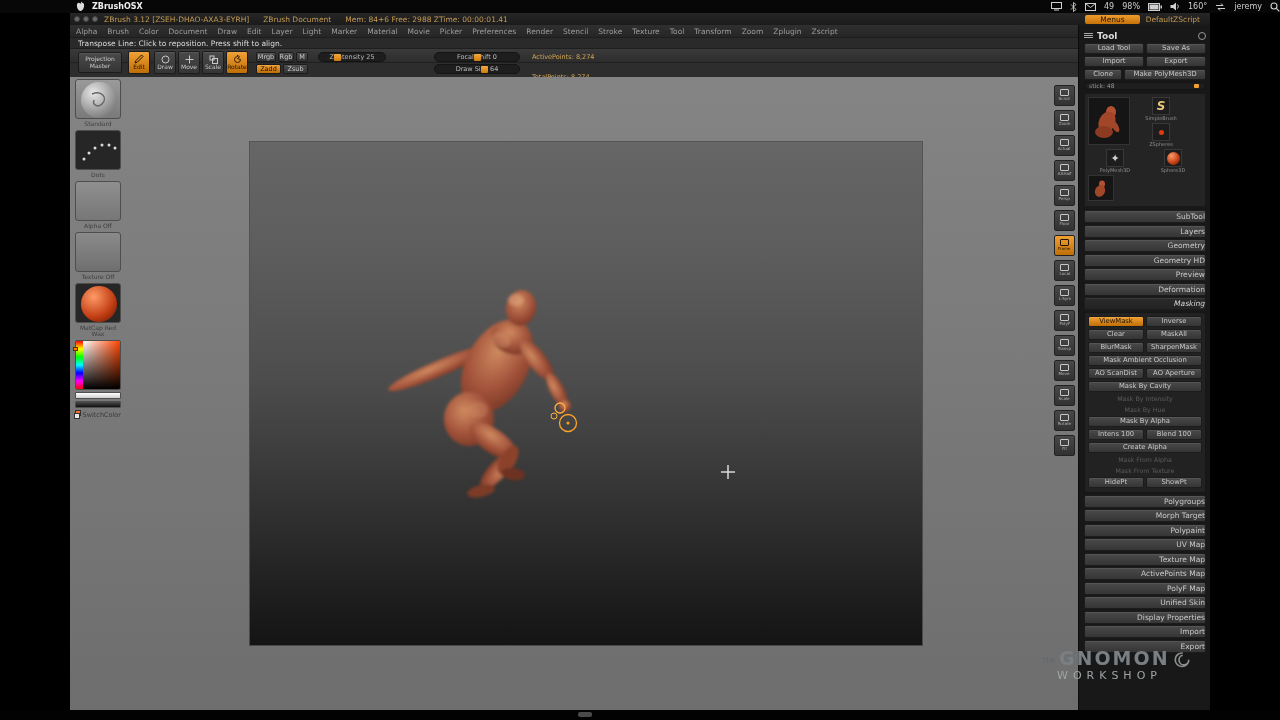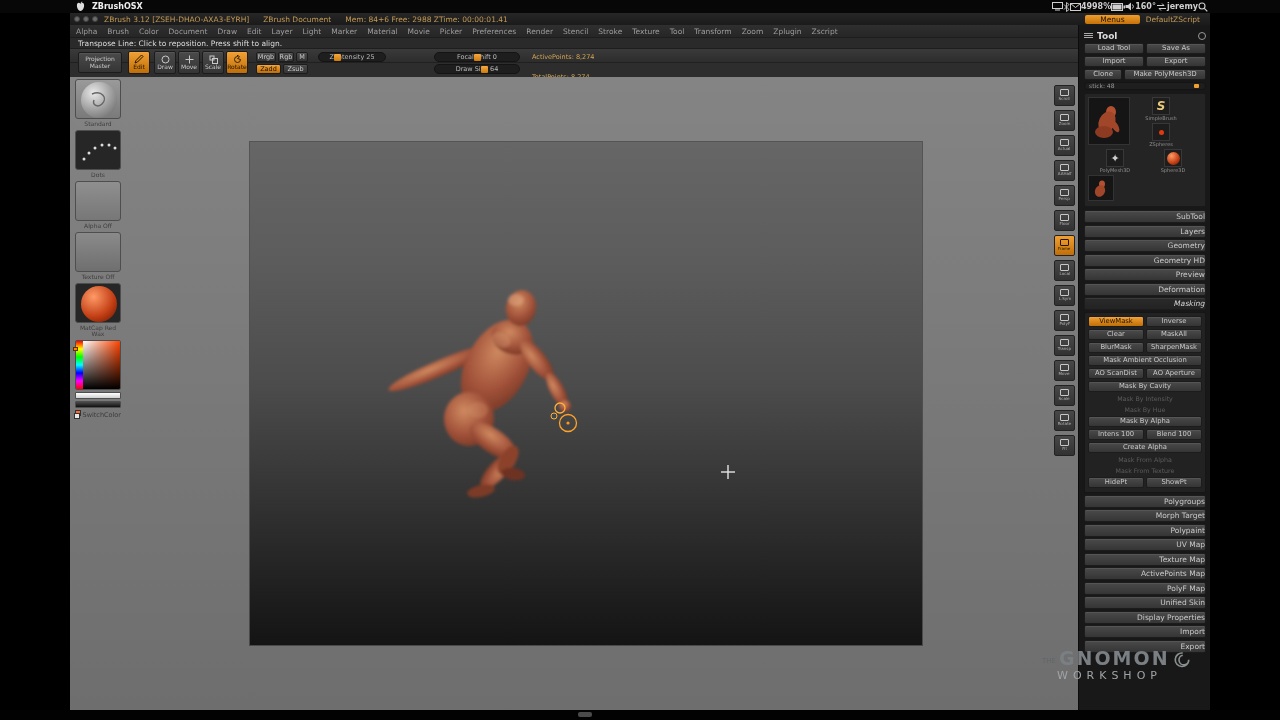--- a/index.html
+++ b/index.html
@@ -3,21 +3,21 @@
 <meta charset="utf-8">
 <style>
   html,body{margin:0;padding:0;background:#000;width:1280px;height:720px;overflow:hidden;
     font-family:"DejaVu Sans","Liberation Sans",sans-serif;-webkit-font-smoothing:antialiased;}
   *{box-sizing:border-box;}
   
   #menubar{position:absolute;left:0;top:0;width:1280px;height:13px;background:#070707;
     color:#d6d6d6;font-size:8px;display:flex;align-items:center;}
   #menubar .left{display:flex;align-items:center;gap:7px;padding-left:76px;}
   #menubar .appname{font-weight:bold;color:#efefef;}
-  #menubar .right{margin-left:auto;display:flex;align-items:center;gap:0;padding-right:72px;color:#cfcfcf;font-weight:bold;}
+  #menubar .right{margin-left:auto;display:flex;align-items:center;gap:8px;color:#cfcfcf;}
   .mb-ic{display:inline-flex;align-items:center;}
   
   #zwindow{position:absolute;left:70px;top:13px;width:1140px;height:697px;background:#2d2d2d;}
   #titlebar{position:absolute;left:0;top:0;width:1140px;height:12px;background:linear-gradient(#262626,#1b1b1b);
     display:flex;align-items:center;font-size:7.5px;color:#c49a55;}
   #titlebar .winctl{display:flex;gap:3px;margin:0 6px 0 4px;}
   #titlebar .winctl i{width:6px;height:6px;border-radius:50%;background:#6b6b6b;border:1px solid #444;}
   #titlebar .tsep{flex:0 0 14px;}
   .menus-btn{background:linear-gradient(#ef9d2c,#c4720a);color:#241503;border-radius:2px;
     padding:0 15px;font-size:7.5px;line-height:9px;margin-left:auto;}

